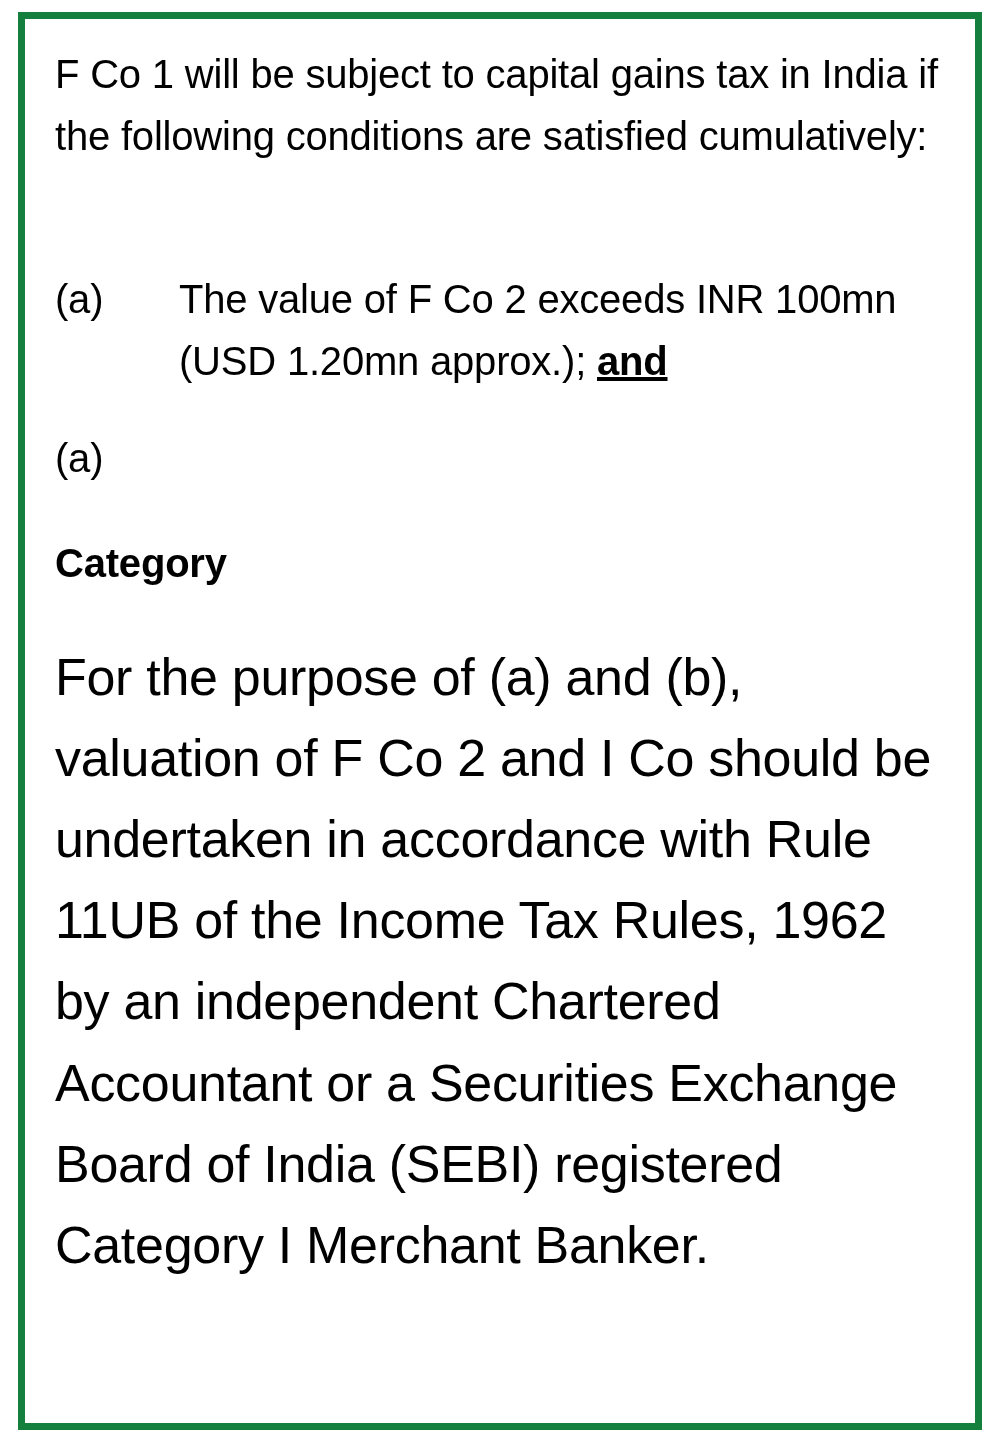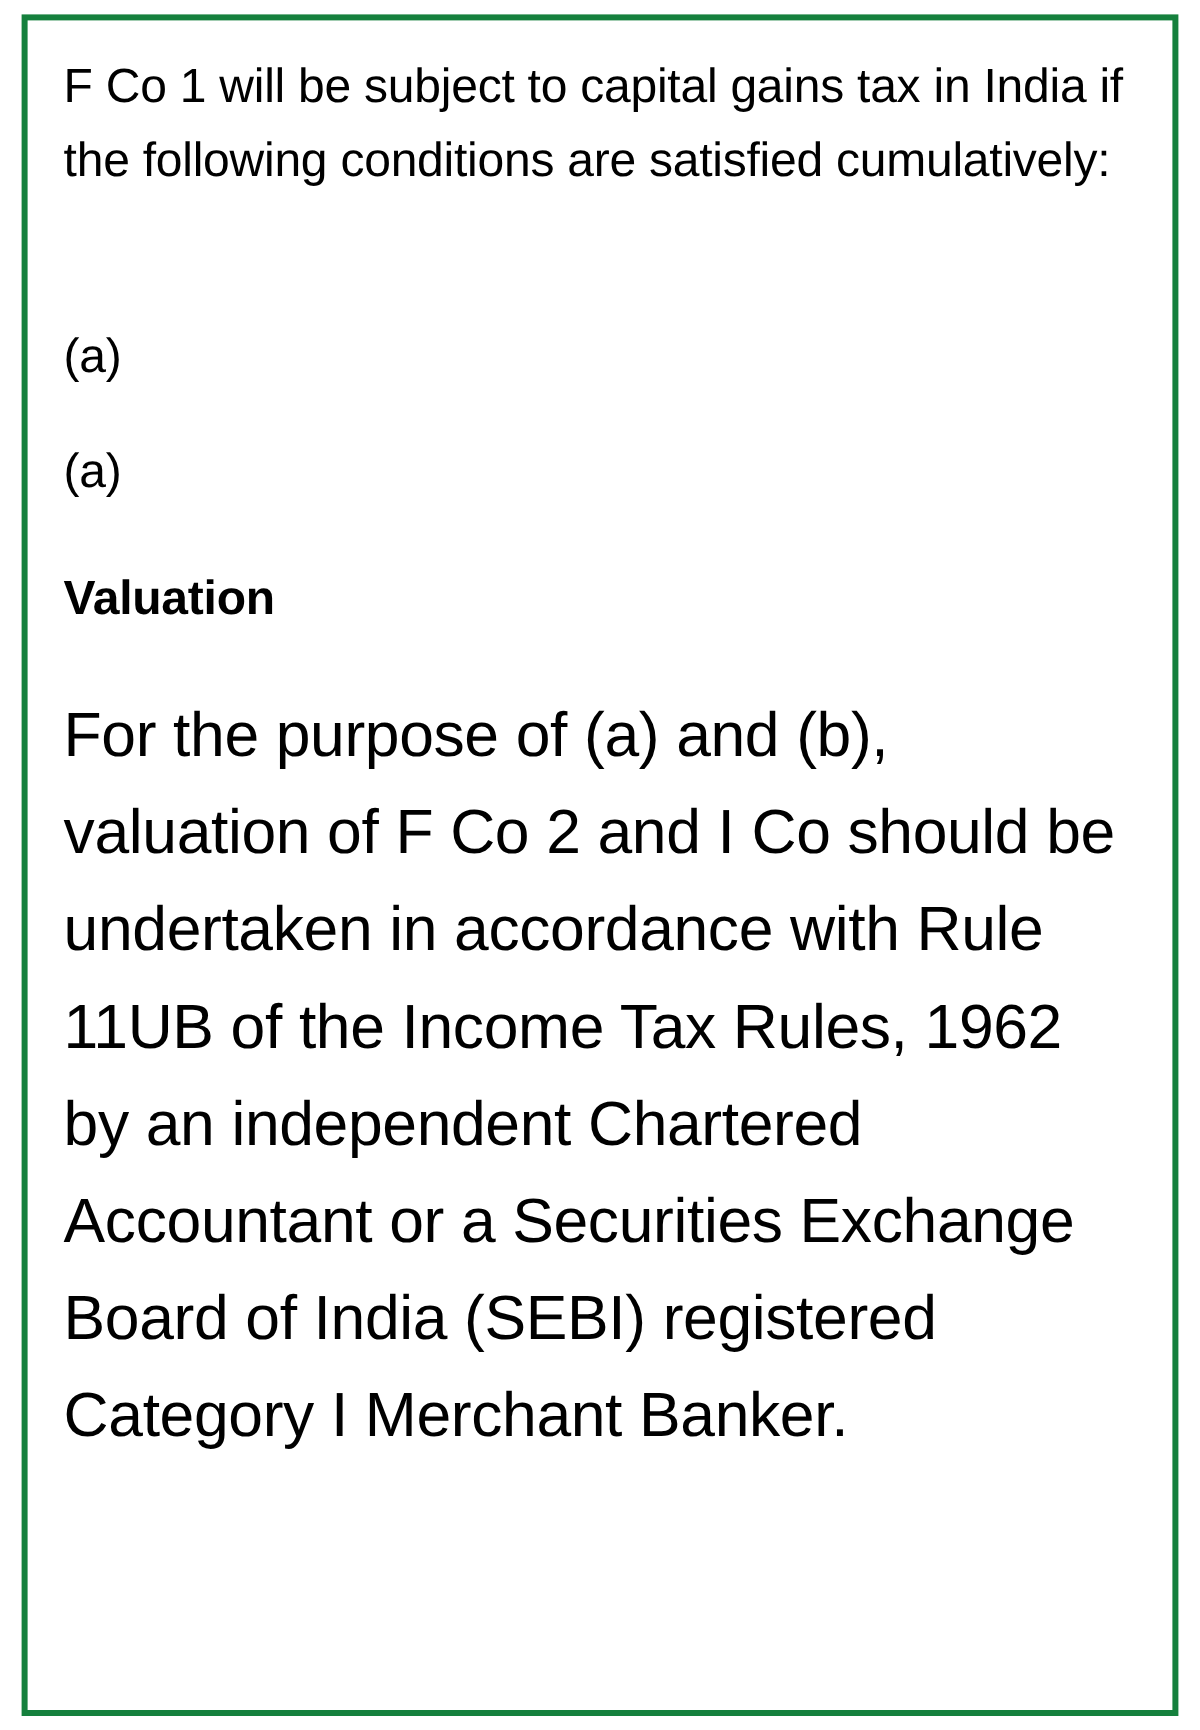--- a/index.html
+++ b/index.html
@@ -21,21 +21,21 @@
     box-sizing: border-box;
     background: #ffffff;
   }
   .frame {
     position: absolute;
     left: 18px;
     top: 12px;
     width: 964px;
     height: 1418px;
     box-sizing: border-box;
-    border: 5px solid #15803d;
+    border: 7px solid #15803d;
     background: #ffffff;
   }
   .content {
     position: absolute;
     left: 30px;
     top: 24px;
     right: 28px;
   }
   p, .block {
     margin: 0;
@@ -87,31 +87,32 @@
 
       <p class="para">F Co 1 will be subject to capital gains tax in India if the following conditions are satisfied cumulatively:</p>
 
       <div class="gap-lg"></div>
 
 
       <div class="gap-md"></div>
 
       <div class="list-item">
         <span class="list-marker">(a)</span>
+        <span class="list-text"><span>The value of F Co 2 exceeds INR 100mn (USD 1.20mn approx.); </span><span class="bold-underline">and</span></span>
       </div>
 
       <div class="gap-sm"></div>
 
       <div class="list-item">
         <span class="list-marker">(a)</span>
       </div>
 
       <div class="gap-md"></div>
 
-      <p class="heading">Valuation</p>
+      <p class="heading">Category</p>
 
       <div class="gap-md"></div>
 
       <p class="longpara">For the purpose of (a) and (b), valuation of F Co 2 and I Co should be undertaken in accordance with Rule 11UB of the Income Tax Rules, 1962 by an independent Chartered Accountant or a Securities Exchange Board of India (SEBI) registered Category I Merchant Banker.</p>
 
     </div>
   </div>
 </div>
 
 </body></html>

